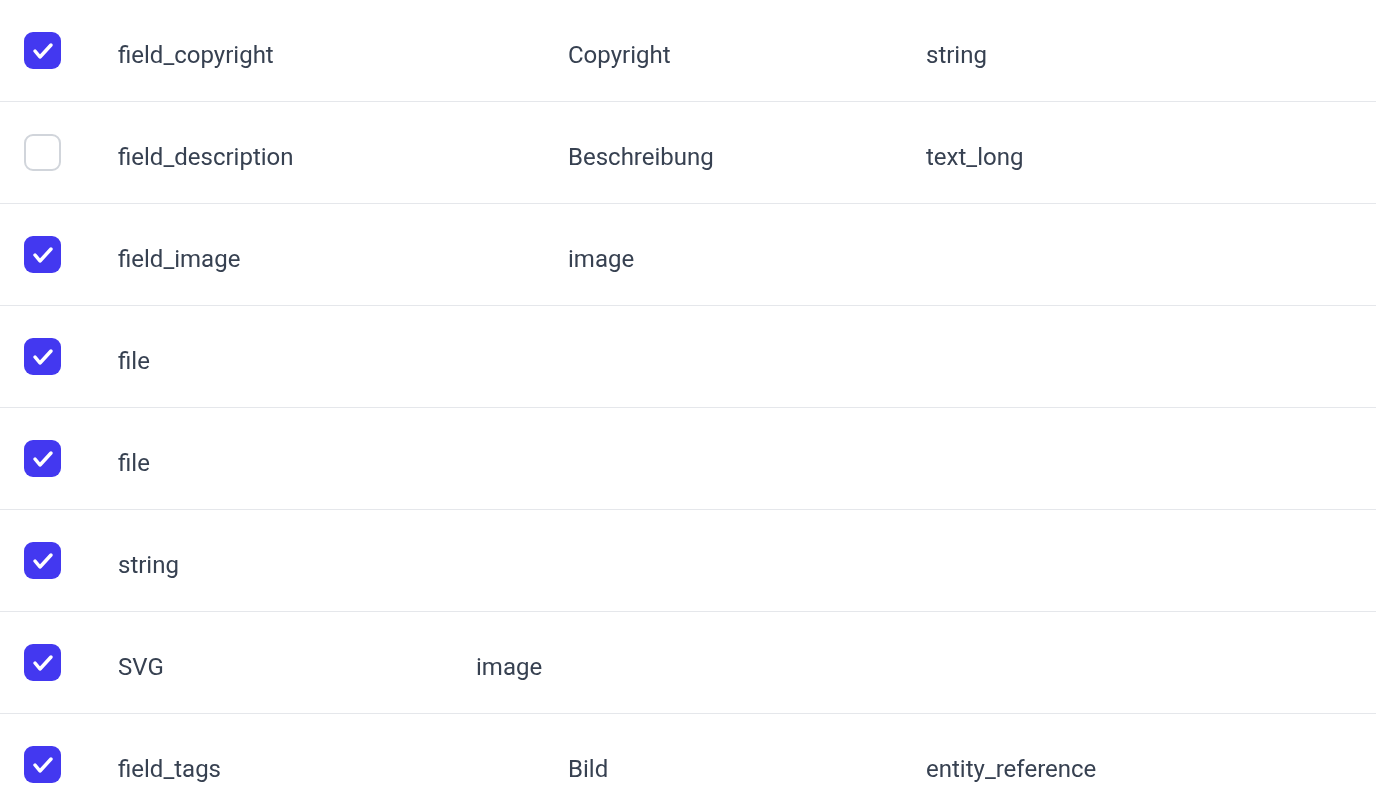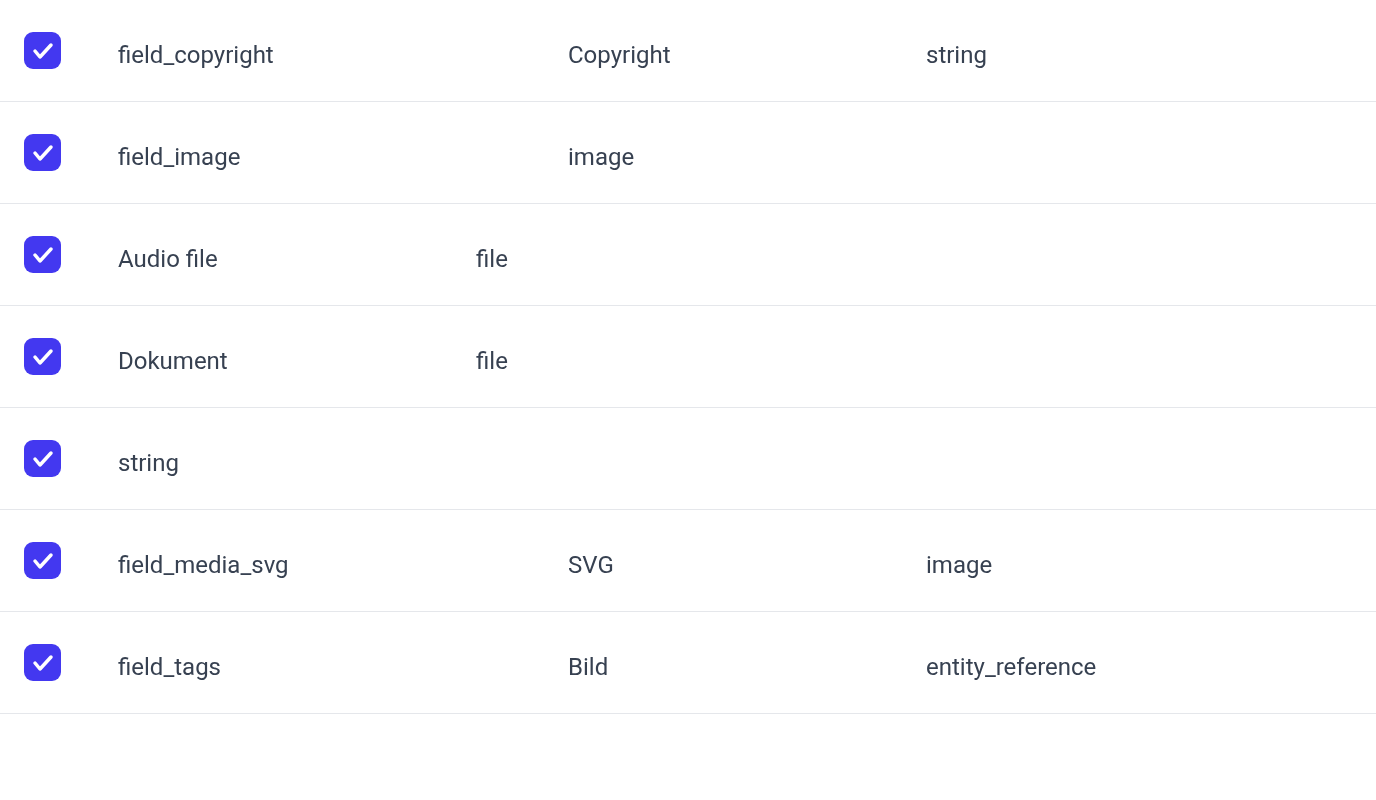--- a/index.html
+++ b/index.html
@@ -80,20 +80,28 @@
         <svg viewBox="0 0 24 24">
             <polyline points="4 12 9 18 20 6"></polyline>
           </svg>
       </div>
     </div>
     <div class="col-name field-text">field_copyright</div>
     <div class="col-label field-text">Copyright</div>
     <div class="col-type field-text">string</div>
   </div>
 
+  <div class="row">
+    <div class="col-checkbox">
+      <div class="checkbox unchecked" aria-checked="false"></div>
+    </div>
+    <div class="col-name field-text">field_description</div>
+    <div class="col-label field-text">Beschreibung</div>
+    <div class="col-type field-text">text_long</div>
+  </div>
 
   <div class="row">
     <div class="col-checkbox">
       <div class="checkbox checked" aria-checked="true">
         <svg viewBox="0 0 24 24">
             <polyline points="4 12 9 18 20 6"></polyline>
           </svg>
       </div>
     </div>
     <div class="col-name field-text">field_image</div>
@@ -101,33 +109,31 @@
   </div>
 
   <div class="row">
     <div class="col-checkbox">
       <div class="checkbox checked" aria-checked="true">
         <svg viewBox="0 0 24 24">
             <polyline points="4 12 9 18 20 6"></polyline>
           </svg>
       </div>
     </div>
-    <div class="col-label field-text">Audio file</div>
     <div class="col-type field-text">file</div>
   </div>
 
   <div class="row">
     <div class="col-checkbox">
       <div class="checkbox checked" aria-checked="true">
         <svg viewBox="0 0 24 24">
             <polyline points="4 12 9 18 20 6"></polyline>
           </svg>
       </div>
     </div>
-    <div class="col-label field-text">Dokument</div>
     <div class="col-type field-text">file</div>
   </div>
 
   <div class="row">
     <div class="col-checkbox">
       <div class="checkbox checked" aria-checked="true">
         <svg viewBox="0 0 24 24">
             <polyline points="4 12 9 18 20 6"></polyline>
           </svg>
       </div>
@@ -136,21 +142,20 @@
   </div>
 
   <div class="row">
     <div class="col-checkbox">
       <div class="checkbox checked" aria-checked="true">
         <svg viewBox="0 0 24 24">
             <polyline points="4 12 9 18 20 6"></polyline>
           </svg>
       </div>
     </div>
-    <div class="col-name field-text">field_media_svg</div>
     <div class="col-label field-text">SVG</div>
     <div class="col-type field-text">image</div>
   </div>
 
   <div class="row">
     <div class="col-checkbox">
       <div class="checkbox checked" aria-checked="true">
         <svg viewBox="0 0 24 24">
             <polyline points="4 12 9 18 20 6"></polyline>
           </svg>

